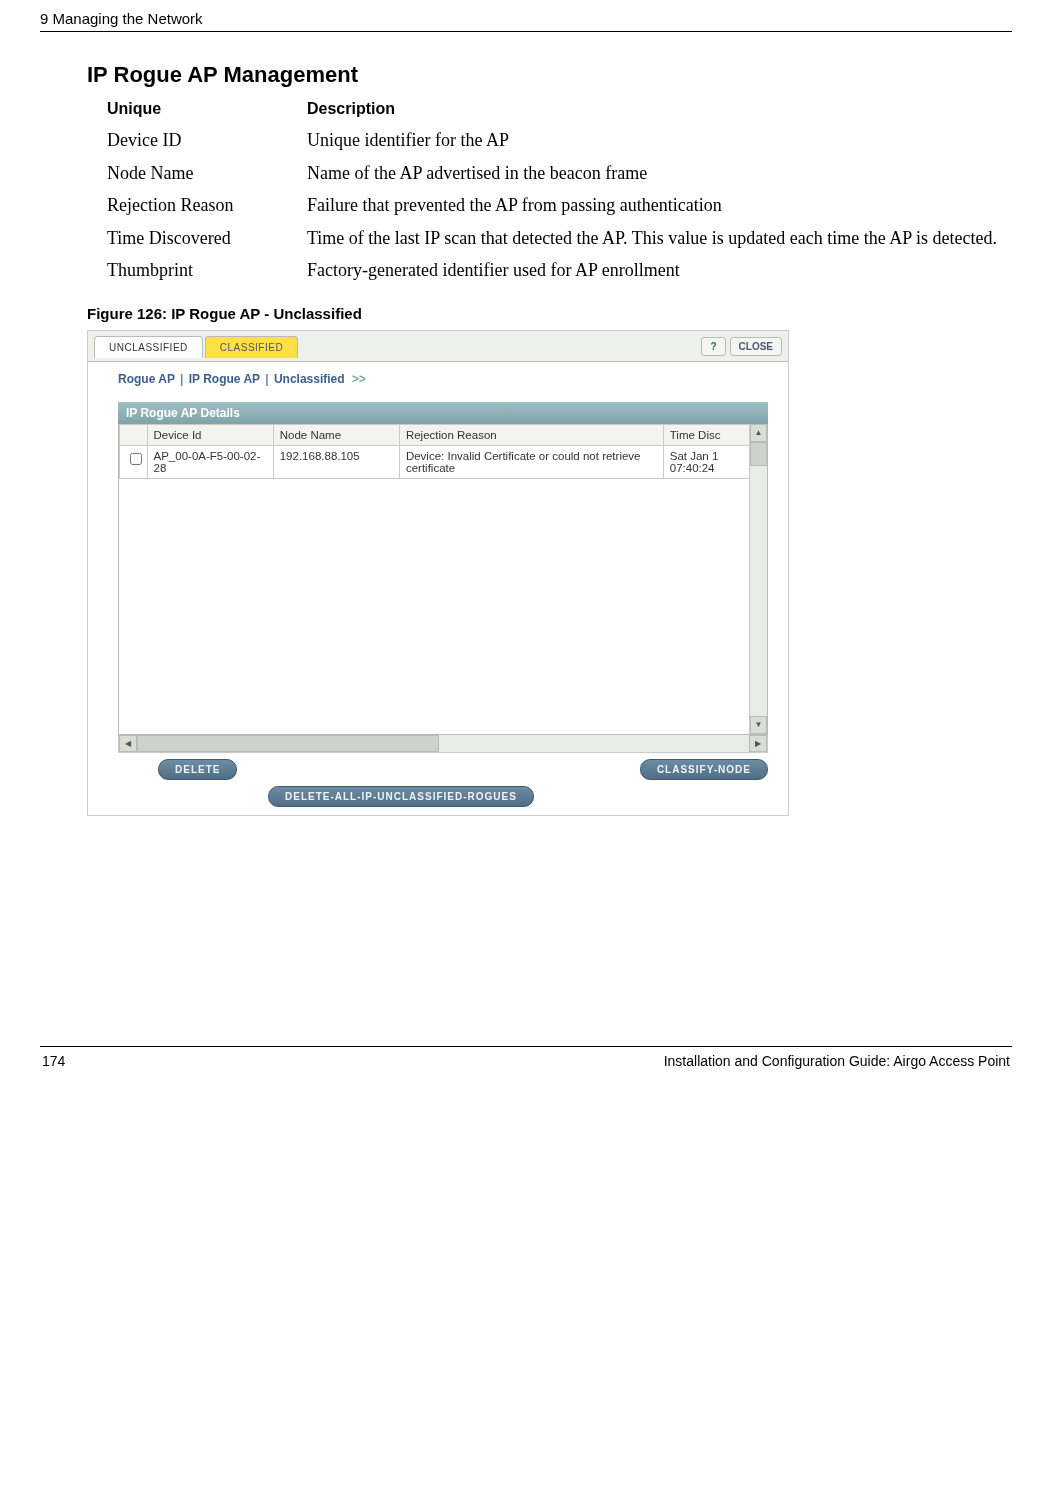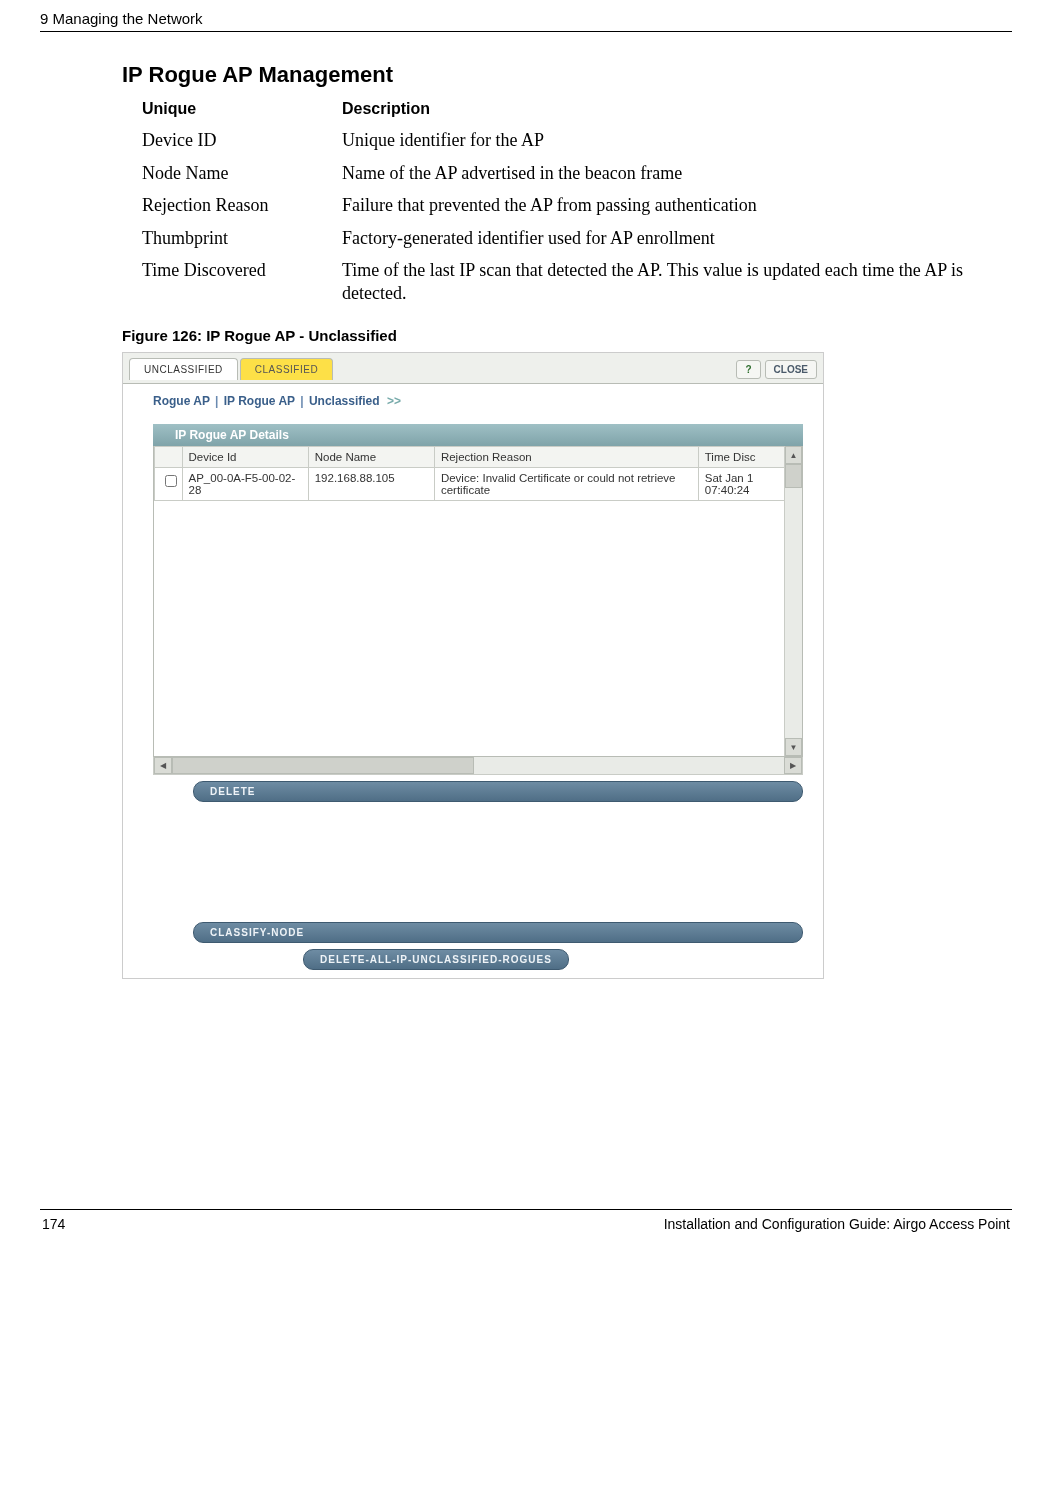--- a/index.html
+++ b/index.html
@@ -19,21 +19,21 @@
     font-family: Arial, Helvetica, sans-serif;
     font-size: 15px;
     padding-bottom: 4px;
   }
   hr.header-rule {
     border: none;
     border-top: 1px solid #000;
     margin: 0 0 30px 0;
   }
   .content {
-    margin-left: 82px;
+    margin-left: 47px;
   }
   h2.section {
     font-family: Arial, Helvetica, sans-serif;
     font-weight: bold;
     font-size: 22px;
     margin: 10px 0 6px 0;
   }
   p.body {
     font-size: 19px;
     line-height: 1.35;
@@ -138,21 +138,21 @@
     line-height: 1.4;
     box-shadow: inset 0 0 0 1px #eee;
   }
   .details-bar {
     margin: 10px 20px 0 30px;
     background: #8fb3b9;
     background: linear-gradient(#9fc0c5,#7fa3a9);
     color: #fff;
     font-weight: bold;
     font-size: 12px;
-    padding: 4px 22px;
+    padding: 4px 8px;
   }
   .grid-wrap {
     margin: 0 20px 0 30px;
     border: 1px solid #b8bcb5;
     border-top: none;
     position: relative;
     height: 310px;
     overflow: hidden;
   }
   table.grid {
@@ -220,23 +220,22 @@
   .hscroll .thumb {
     position:absolute; left:0; top:0; bottom:0;
     width: 300px;
     background:#cfd1cb;
     border:1px solid #b8bcb5;
   }
   .btnrow {
     margin: 6px 20px 0 30px;
     display: flex;
     gap: 120px;
-    justify-content: flex-end;
+    justify-content: space-between;
     padding-left: 40px;
-    flex-direction: column;
   }
   .pill, .pill-wide {
     display: inline-block;
     background: linear-gradient(#6e8ca3,#4f6e86);
     color: #eef3f7;
     font-size: 10px;
     font-weight: bold;
     letter-spacing: 1px;
     padding: 4px 16px;
     border-radius: 10px;
@@ -285,26 +284,26 @@
         </tr>
         <tr>
           <td class="fieldname">Node Name</td>
           <td>Name of the AP advertised in the beacon frame</td>
         </tr>
         <tr>
           <td class="fieldname">Rejection Reason</td>
           <td>Failure that prevented the AP from passing authentication</td>
         </tr>
         <tr>
+          <td class="fieldname">Time Discovered</td>
+          <td>Time of the last IP scan that detected the AP. This value is updated each time the AP is detected.</td>
+        </tr>
+        <tr>
           <td class="fieldname">Thumbprint</td>
           <td>Factory-generated identifier used for AP enrollment</td>
-        </tr>
-        <tr>
-          <td class="fieldname">Time Discovered</td>
-          <td>Time of the last IP scan that detected the AP. This value is updated each time the AP is detected.</td>
         </tr>
       </tbody>
     </table>
 
     <div class="figure-caption">Figure 126:    IP Rogue AP - Unclassified</div>
 
     <div class="screenshot">
       <div class="tabbar">
         <div class="tab active">UNCLASSIFIED</div>
         <div class="tab">CLASSIFIED</div>

